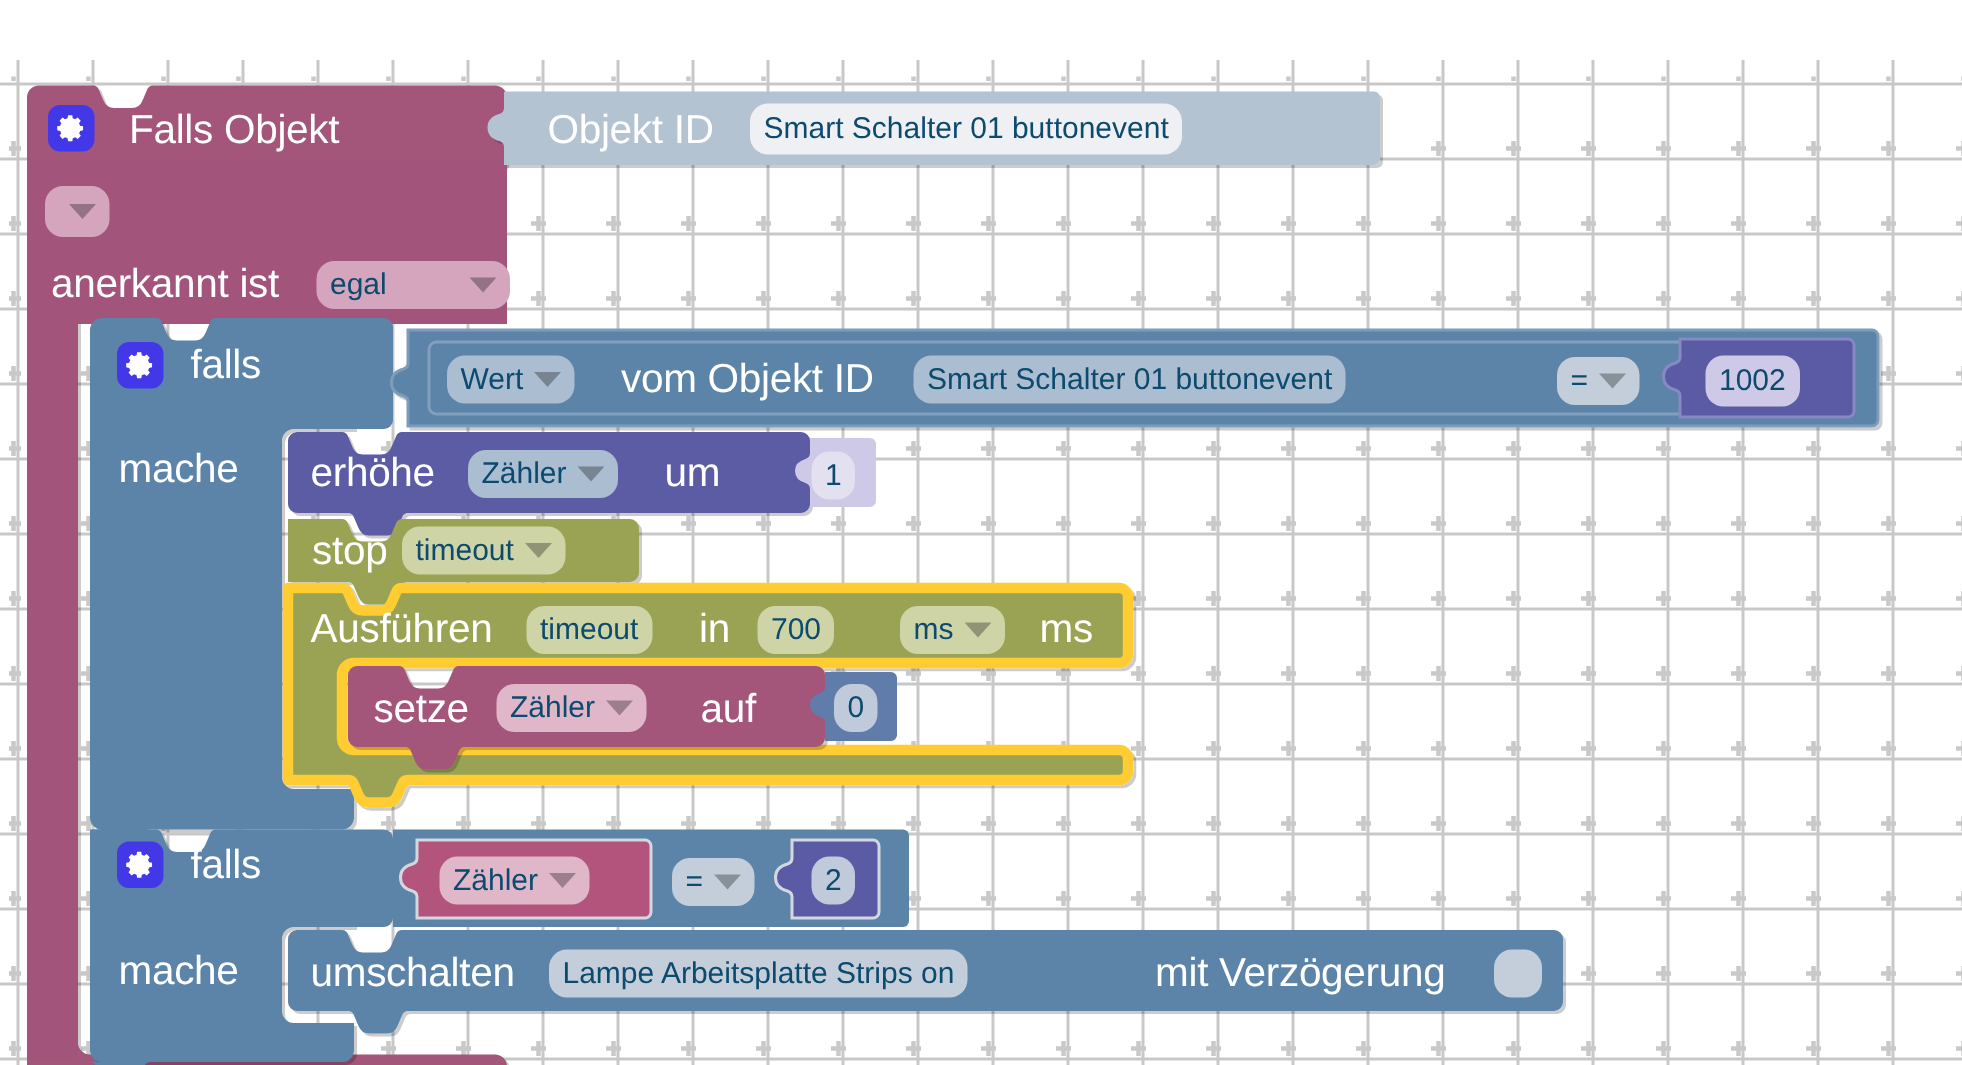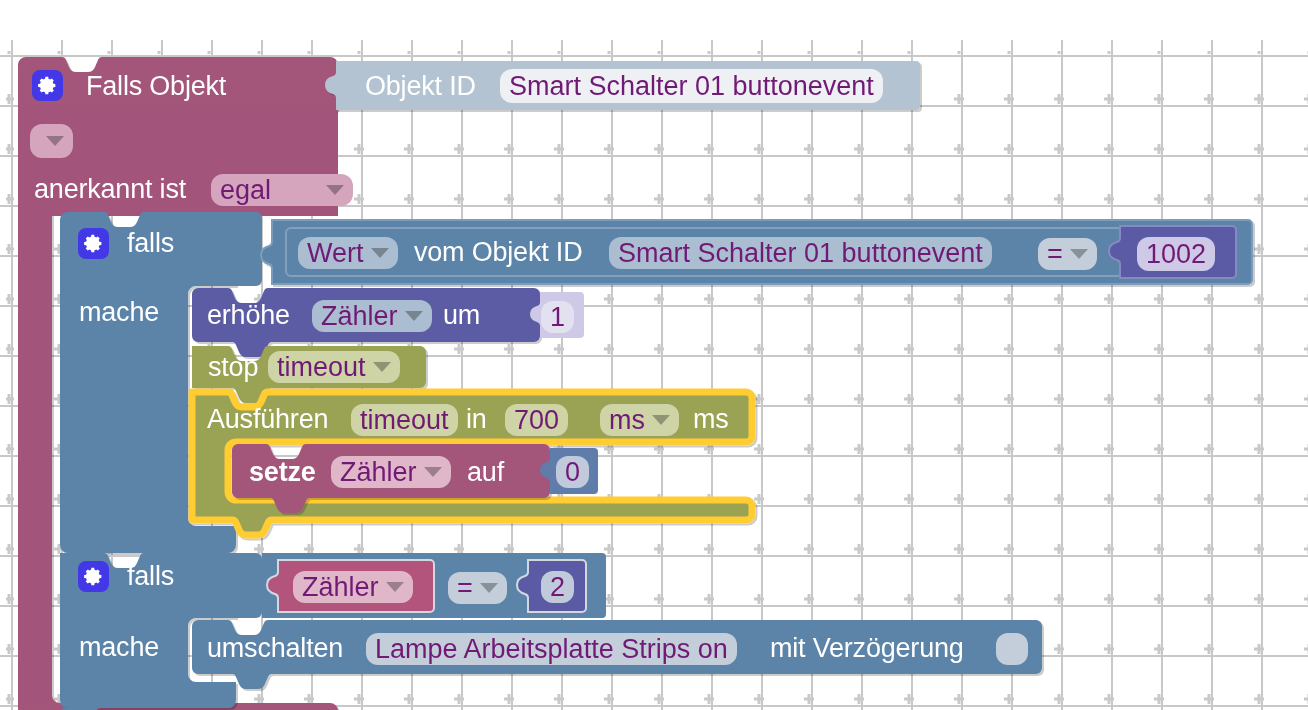--- a/index.html
+++ b/index.html
@@ -50,22 +50,22 @@
     letter-spacing: -0.2px;
   }
 
   
   .field {
     position: absolute;
     display: flex;
     align-items: center;
     border-radius: 12px;
     padding: 0 9px;
-    font-size: 27px;
-    color: #701a75;
+    font-size: 20px;
+    color: #0c4a6e;
     white-space: nowrap;
     z-index: 6;
     line-height: 1;
     box-sizing: border-box;
   }
   .field .caret {
     margin-left: 7px;
     width: 0; height: 0;
     border-left: 9px solid transparent;
     border-right: 9px solid transparent;
@@ -412,21 +412,21 @@
   <div class="lbl" style="left:466px; top:366px;">in</div>
   <div class="field f-olivelight" style="left:505px; top:364px; height:32px;">
     <span>700</span>
   </div>
   <div class="field f-olivelight" style="left:600px; top:364px; height:32px;">
     <span>ms</span>
     <span class="caret"></span>
   </div>
   <div class="lbl" style="left:693px; top:366px;">ms</div>
 
-  <div class="lbl" style="left:249px; top:419px;font-weight:bold;">setze</div>
+  <div class="lbl" style="left:249px; top:419px;">setze</div>
   <div class="field f-pinkfield" style="left:331px; top:416px; height:32px;">
     <span>Zähler</span>
     <span class="caret"></span>
   </div>
   <div class="lbl" style="left:467px; top:419px;">auf</div>
   <div class="field f-graylight" style="left:556px; top:416px; height:32px;">
     <span>0</span>
   </div>
 
   <div class="gear" style="left:78px; top:521px;">

